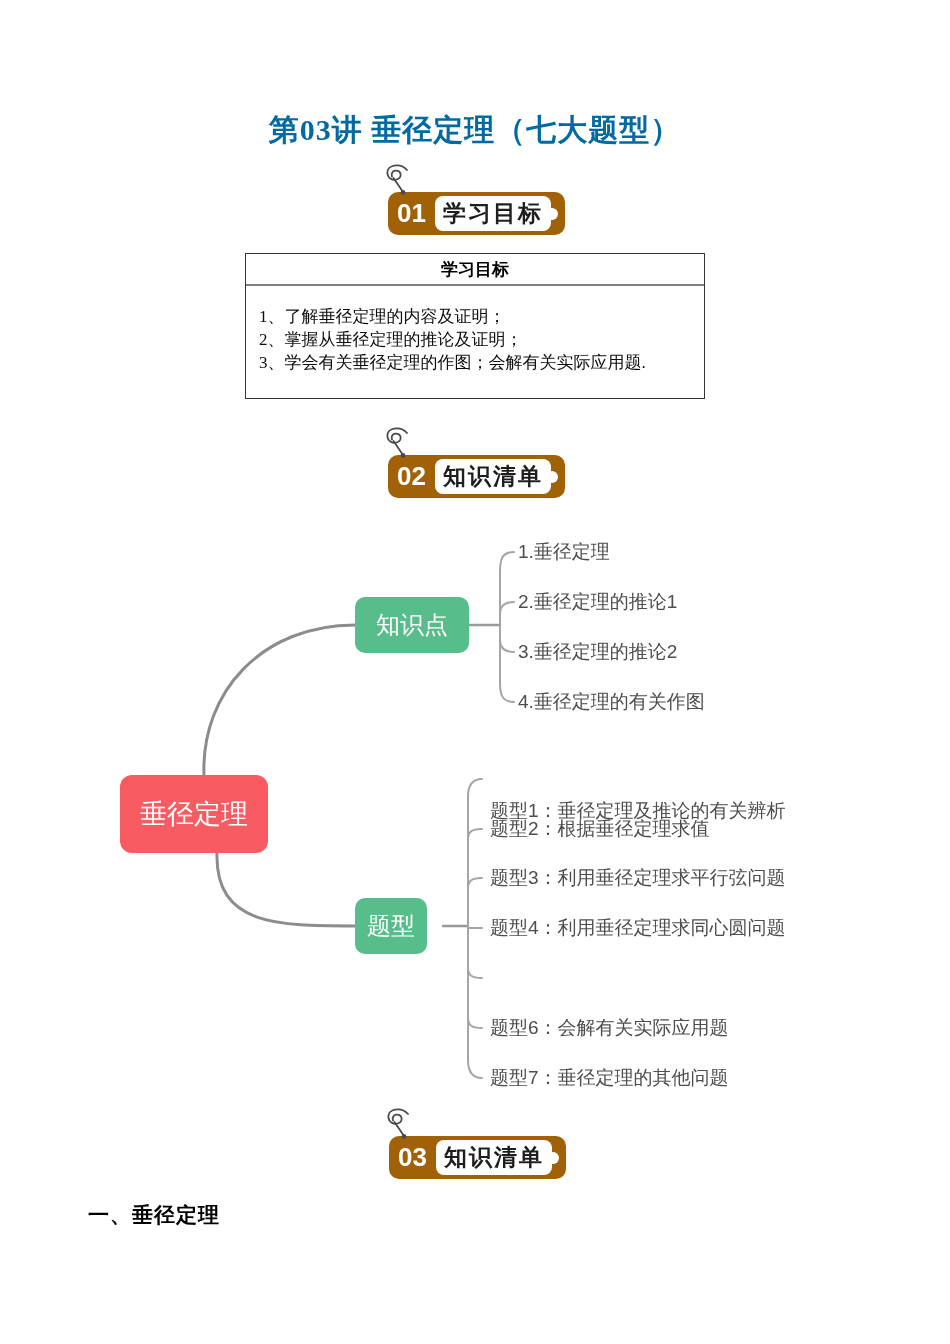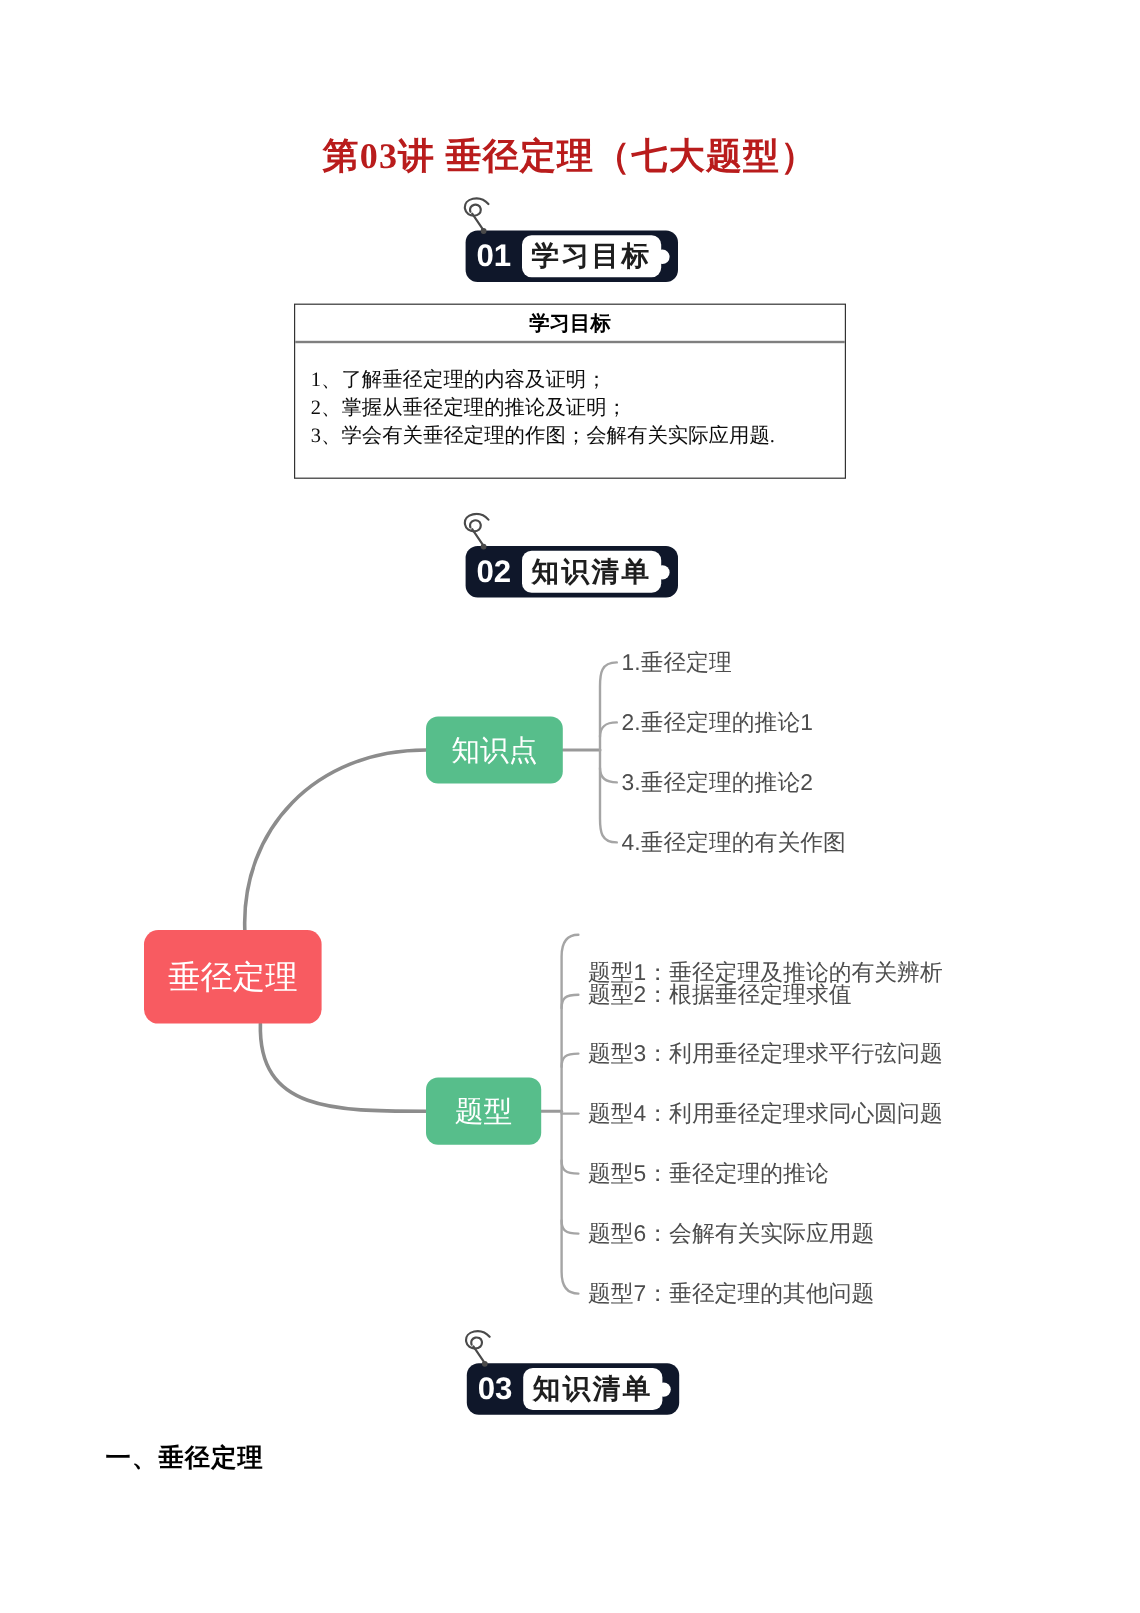--- a/index.html
+++ b/index.html
@@ -7,27 +7,27 @@
   body { font-family:"Liberation Sans", sans-serif; }
   #page {
     position:relative; width:950px; height:1344px; margin:0 auto;
     background:#ffffff; overflow:hidden;
   }
 
   
   .doc-title {
     position:absolute; top:110px; left:0; width:100%;
     text-align:center; font-family:"Liberation Serif", serif;
-    font-weight:bold; font-size:30px; color:#b91c1c; letter-spacing:1px;
+    font-weight:bold; font-size:30px; color:#0369a1; letter-spacing:1px;
   }
 
   
   .badge {
     position:absolute; width:177px; height:43px;
-    background:#0f172a; border-radius:10px;
+    background:#a16207; border-radius:10px;
   }
   .badge .num {
     position:absolute; left:0; top:0; bottom:0; width:47px;
     display:flex; align-items:center; justify-content:center;
     color:#fff; font-weight:bold; font-size:26px;
   }
   .badge .label-wrap {
     position:absolute; left:47px; top:4px; bottom:4px; right:14px;
     background:#fff; border-radius:8px;
     display:flex; align-items:center; justify-content:center;
@@ -69,21 +69,21 @@
   }
   #node-root {
     left:120px; top:775px; width:148px; height:78px;
     background:#F85B61; border-radius:12px; font-size:27px;
   }
   #node-knowledge {
     left:355px; top:597px; width:114px; height:56px;
     background:#57BE8B; border-radius:10px; font-size:24px;
   }
   #node-types {
-    left:355px; top:898px; width:96px; height:56px;
+    left:355px; top:898px; width:72px; height:56px;
     background:#57BE8B; border-radius:10px; font-size:24px;
   }
   .leaf {
     position:absolute; transform:translateY(-50%);
     font-size:19px; color:#4d4d4d; white-space:nowrap;
   }
   .leaf.k { left:518px; }
   .leaf.t { left:490px; }
   #k-0 { top:552px; } #k-1 { top:602px; } #k-2 { top:652px; } #k-3 { top:702px;text-align:center; }
   #t-0 { top:779px;margin-top:32px; } #t-1 { top:829px; } #t-2 { top:878px; } #t-3 { top:928px; }
@@ -164,21 +164,20 @@
 
   <div class="leaf k" id="k-0">1.垂径定理</div>
   <div class="leaf k" id="k-1">2.垂径定理的推论1</div>
   <div class="leaf k" id="k-2">3.垂径定理的推论2</div>
   <div class="leaf k" id="k-3">4.垂径定理的有关作图</div>
 
   <div class="leaf t" id="t-0">题型1：垂径定理及推论的有关辨析</div>
   <div class="leaf t" id="t-1">题型2：根据垂径定理求值</div>
   <div class="leaf t" id="t-2">题型3：利用垂径定理求平行弦问题</div>
   <div class="leaf t" id="t-3">题型4：利用垂径定理求同心圆问题</div>
-  <div class="leaf t" id="t-4">题型5：垂径定理的推论</div>
   <div class="leaf t" id="t-5">题型6：会解有关实际应用题</div>
   <div class="leaf t" id="t-6">题型7：垂径定理的其他问题</div>
 
   <div class="badge" id="badge-3">
     <svg class="pin" width="38" height="36" viewBox="0 0 38 36">
       <path d="M28 6 C21 -2 7 1 8.5 10 C9.8 18 23 17.5 21.5 9.8 C20.3 4.5 11 6 13 12.5" fill="none" stroke="#4a4a4a" stroke-width="1.8" stroke-linecap="round"></path>
       <path d="M14.5 14 L23 26.5" fill="none" stroke="#4a4a4a" stroke-width="1.8" stroke-linecap="round"></path>
       <circle cx="24" cy="28.5" r="2.4" fill="#4a4a4a"></circle>
     </svg>
     <span class="num">03</span>

